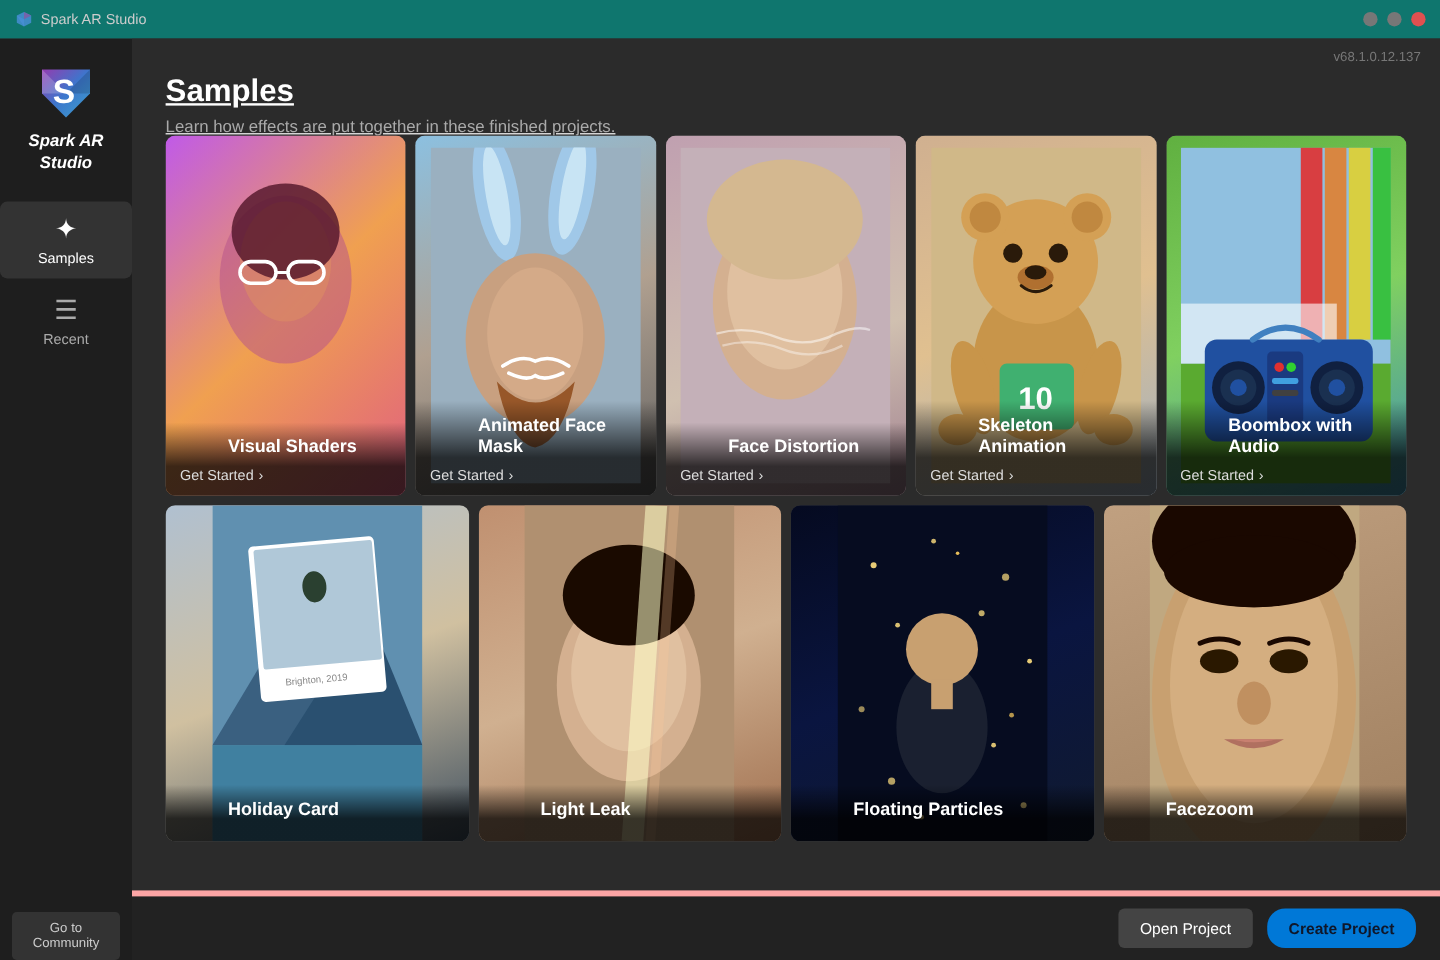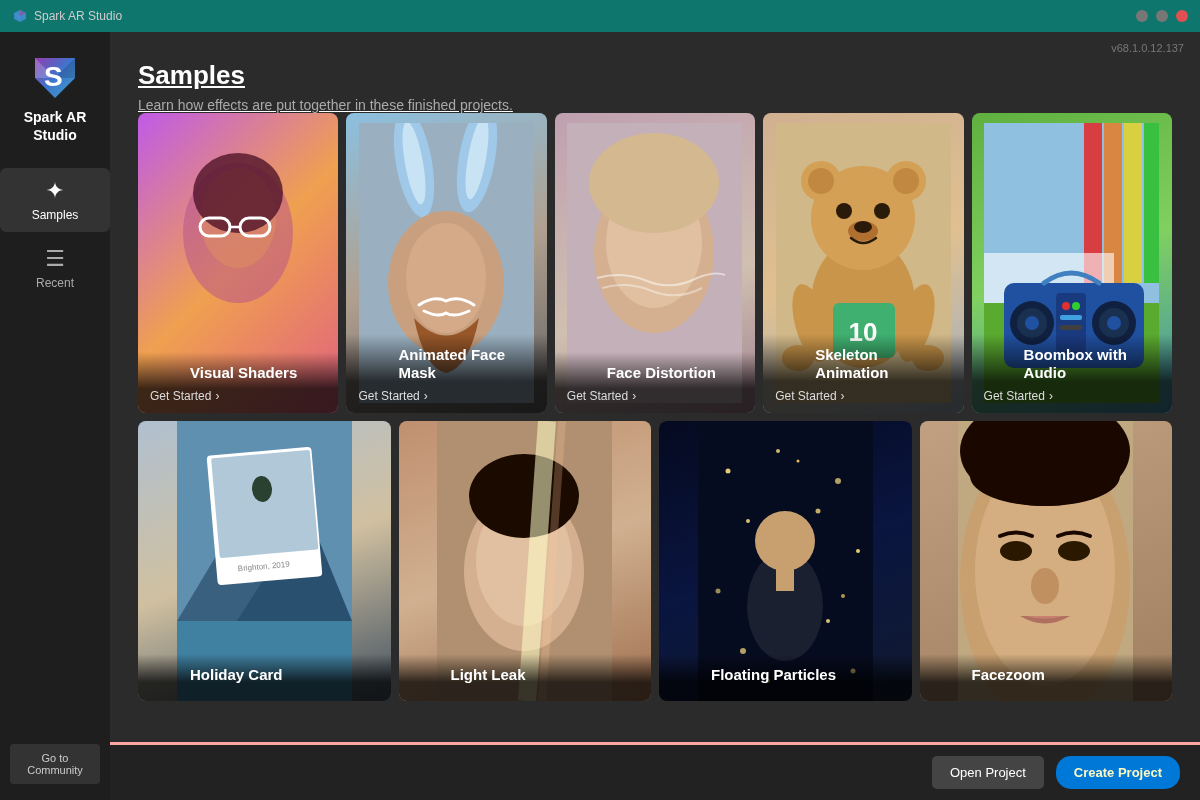--- a/index.html
+++ b/index.html
@@ -64,20 +64,21 @@
       padding-top: 16px;
       flex-shrink: 0;
     }
     .sidebar-brand {
       font-size: 14px;
       font-weight: 600;
       text-align: center;
       color: #fff;
       line-height: 1.3;
       margin-bottom: 24px;
+      font-style: italic;
     }
     .sidebar-nav {
       width: 100%;
       display: flex;
       flex-direction: column;
       align-items: center;
       gap: 4px;
     }
     .sidebar-item {
       width: 100%;
@@ -96,21 +97,20 @@
     }
     .sidebar-item-icon {
       font-size: 22px;
       margin-bottom: 4px;
     }
     .sidebar-item-label {
       font-size: 12px;
     }
     .sidebar-bottom {
       margin-top: auto;
-      padding-bottom: 16px;
       width: 100%;
       display: flex;
       justify-content: center;
     }
     .community-btn {
       background: #333;
       color: #ccc;
       border: none;
       padding: 8px 10px;
       font-size: 11px;
@@ -238,34 +238,34 @@
     .bottom-bar {
       position: absolute;
       bottom: 0; left: 0; right: 0;
       height: 58px;
       background: #222;
       display: flex;
       align-items: center;
       justify-content: flex-end;
       padding: 0 20px;
       gap: 12px;
-      border-top: 3px solid #fca5a5;
+      border-top: 5px solid #fca5a5;
     }
     .btn-open {
       background: #444;
       color: #fff;
       border: none;
       padding: 9px 18px;
       border-radius: 5px;
       font-size: 13px;
       cursor: pointer;
     }
     .btn-create {
       background: #0078d7;
-      color: #fef9c3;
+      color: #0f172a;
       border: none;
       padding: 9px 18px;
       border-radius: 15px;
       font-size: 13px;
       cursor: pointer;
       font-weight: 600;
     }
 
     
     .logo-svg { width: 60px; height: 60px; }

